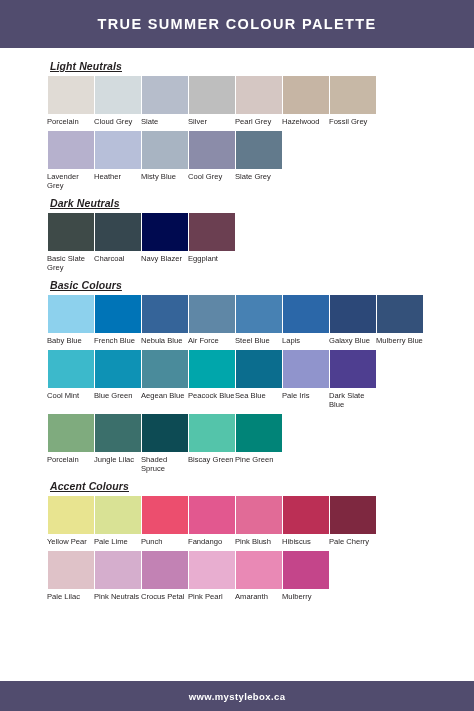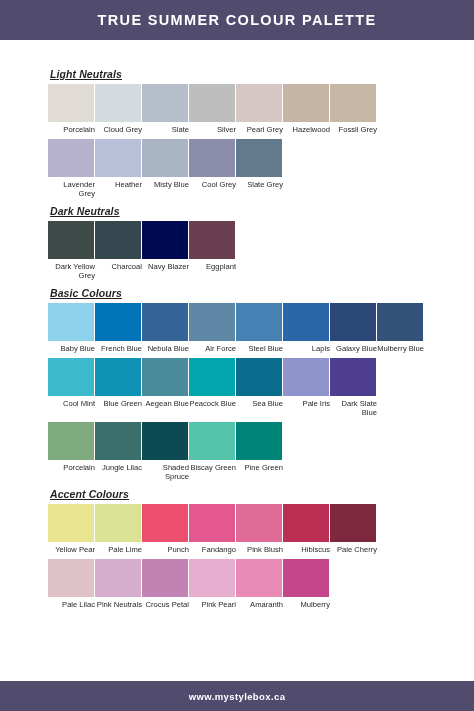--- a/index.html
+++ b/index.html
@@ -16,38 +16,38 @@
   .page {
     position: relative;
     width: 474px;
     height: 711px;
     background: #ffffff;
     box-sizing: border-box;
     display: flex;
     flex-direction: column;
   }
   .header-bar {
-    height: 40px;
+    height: 48px;
     background: #514c6e;
     display: flex;
     align-items: center;
     justify-content: center;
     flex: 0 0 auto;
   }
   .header-title {
     color: #ffffff;
     font-size: 14.5px;
     font-weight: bold;
     letter-spacing: 1.35px;
     font-family: "Liberation Sans", sans-serif;
     white-space: nowrap;
   }
   .content {
     flex: 1 1 auto;
-    padding: 28px 0 0 48px;
+    padding: 12px 0 0 48px;
     box-sizing: border-box;
     position: relative;
   }
   .section {
     margin-bottom: 4px;
   }
   .section-title {
     font-size: 10.5px;
     font-weight: bold;
     font-style: italic;
@@ -71,21 +71,21 @@
   }
   .swatch-chip {
     width: 46px;
     height: 38px;
     display: block;
   }
   .swatch-label {
     font-size: 7.6px;
     line-height: 9.6px;
     color: #231f20;
-    text-align: right;
+    text-align: left;
     padding: 3px 0 2px 0;
     width: 48px;
     font-family: "Liberation Sans", sans-serif;
     word-break: keep-all;
   }
   .footer-bar {
     height: 30px;
     background: #514c6e;
     display: flex;
     align-items: center;
@@ -163,21 +163,21 @@
             <div class="swatch-chip" style="background-color: rgb(98, 122, 140);"></div>
             <div class="swatch-label">Slate Grey</div>
           </div>
         </div>
       </div>
       <div class="section">
         <div class="section-title">Dark Neutrals</div>
         <div class="swatch-row">
           <div class="swatch-cell">
             <div class="swatch-chip" style="background-color: rgb(62, 74, 72);"></div>
-            <div class="swatch-label">Dark Yellow Grey</div>
+            <div class="swatch-label">Basic Slate Grey</div>
           </div>
           <div class="swatch-cell">
             <div class="swatch-chip" style="background-color: rgb(54, 71, 79);"></div>
             <div class="swatch-label">Charcoal</div>
           </div>
           <div class="swatch-cell">
             <div class="swatch-chip" style="background-color: rgb(0, 10, 80);"></div>
             <div class="swatch-label">Navy Blazer</div>
           </div>
           <div class="swatch-cell">

